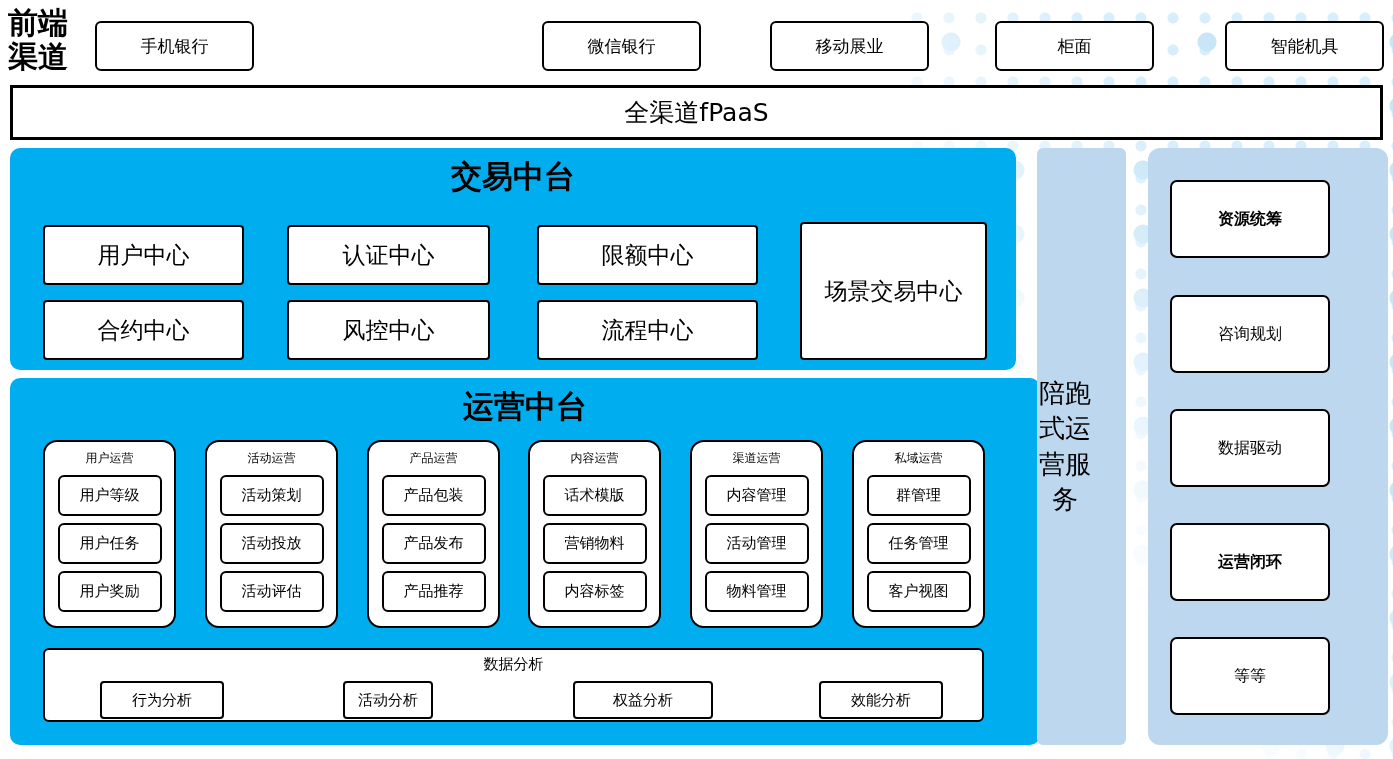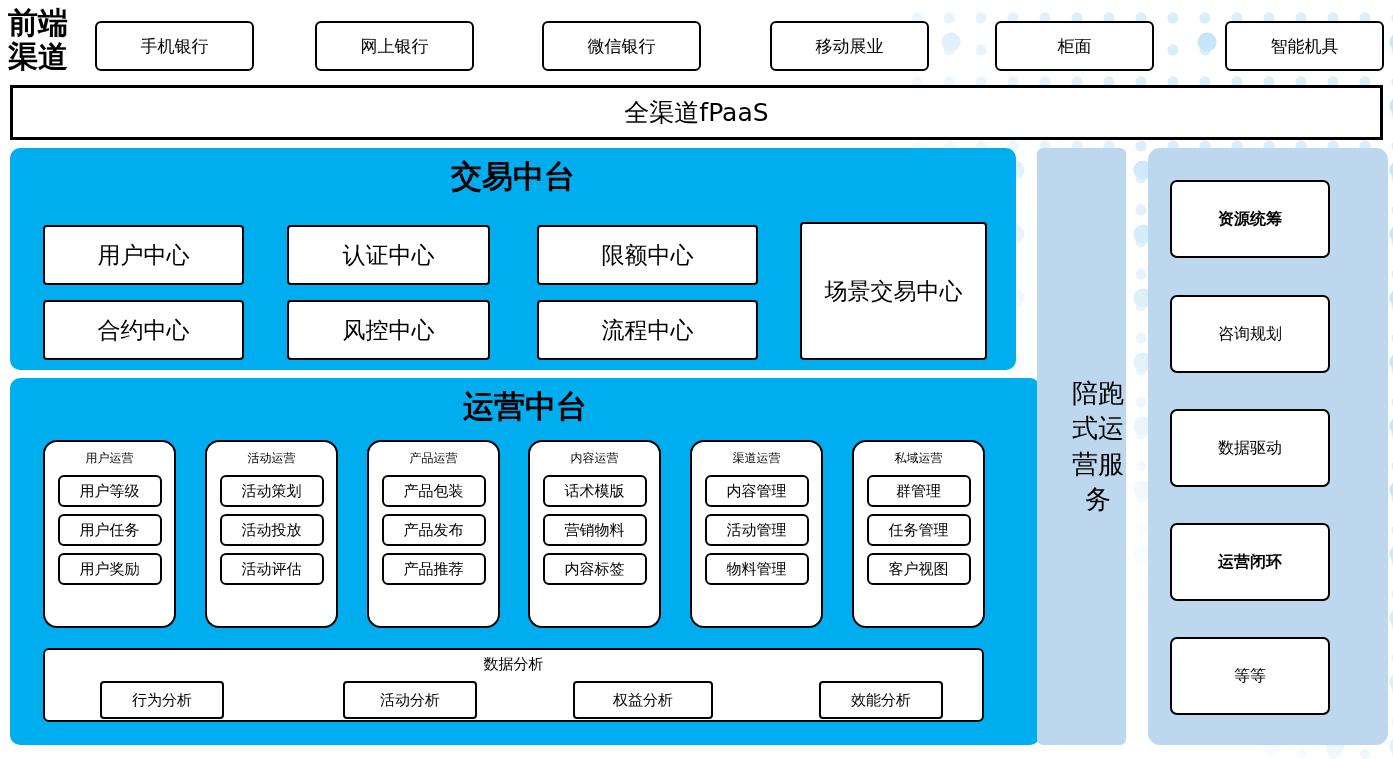--- a/index.html
+++ b/index.html
@@ -46,38 +46,38 @@
     display:flex;align-items:center;justify-content:center;font-size:23px;
   }
   .pillar{
     position:absolute;top:62px;width:133px;height:188px;
     background:#fff;border:2px solid #000;border-radius:14px;
     display:flex;flex-direction:column;align-items:center;
     padding-top:8px;box-sizing:border-box;
   }
   .pillar-title{font-size:12px;margin-bottom:8px;}
   .pillar .sub{
-    width:104px;height:32px;margin-bottom:7px;box-sizing:border-box;
+    width:104px;height:41px;margin-bottom:7px;box-sizing:border-box;
     background:#fff;border:2px solid #000;border-radius:6px;
     display:flex;align-items:center;justify-content:center;font-size:15px;
   }
   .analysis{
     position:absolute;left:33px;top:270px;width:941px;height:74px;
     background:#fff;border:2px solid #000;border-radius:6px;box-sizing:border-box;
   }
   .analysis-title{position:absolute;left:0;right:0;top:5px;text-align:center;font-size:15px;}
   .analysis .abox{
     position:absolute;top:31px;height:38px;box-sizing:border-box;
     background:#fff;border:2px solid #000;border-radius:4px;
     display:flex;align-items:center;justify-content:center;font-size:15px;
   }
   .sidebar{
     position:absolute;left:1037px;top:148px;width:89px;height:597px;
     background:#BDD7EE;border-radius:6px;
-    display:flex;align-items:center;justify-content:flex-end;
+    display:flex;align-items:center;justify-content:flex-start;
   }
   .sidebar-text{width:56px;font-size:26px;line-height:1.35;text-align:center;word-break:break-all;}
   .sidepanel{
     position:absolute;left:1148px;top:148px;width:240px;height:597px;
     background:#BDD7EE;border-radius:12px;
   }
   .sidepanel .pbox{
     position:absolute;left:22px;width:160px;height:78px;box-sizing:border-box;
     background:#fff;border:2px solid #000;border-radius:7px;
     display:flex;align-items:center;justify-content:center;font-size:16px;
@@ -86,21 +86,20 @@
 </style>
 </head>
 <body>
 
 <div class="canvas">
 
   <div class="dots"></div>
 
   <div class="front-label">前端渠道</div>
   <div class="chbox" style="left:95px">手机银行</div>
-  <div class="chbox" style="left:315px">网上银行</div>
   <div class="chbox" style="left:542px">微信银行</div>
   <div class="chbox" style="left:770px">移动展业</div>
   <div class="chbox" style="left:995px">柜面</div>
   <div class="chbox" style="left:1225px">智能机具</div>
 
   <div class="fpaas">
     <span>全渠道fPaaS</span>
   </div>
 
   <div class="bluesec sec-trade">
@@ -150,21 +149,21 @@
     <div class="pillar" style="left:842px">
       <div class="pillar-title">私域运营</div>
       <div class="sub">群管理</div>
       <div class="sub">任务管理</div>
       <div class="sub">客户视图</div>
     </div>
 
     <div class="analysis">
       <div class="analysis-title">数据分析</div>
       <div class="abox" style="left:55px;width:124px">行为分析</div>
-      <div class="abox" style="left:298px;width:134px">活动分析</div>
+      <div class="abox" style="left:298px;width:90px">活动分析</div>
       <div class="abox" style="left:528px;width:140px">权益分析</div>
       <div class="abox" style="left:774px;width:124px">效能分析</div>
     </div>
   </div>
 
   <div class="sidebar">
     <div class="sidebar-text">陪跑式运营服务</div>
   </div>
 
   <div class="sidepanel">

